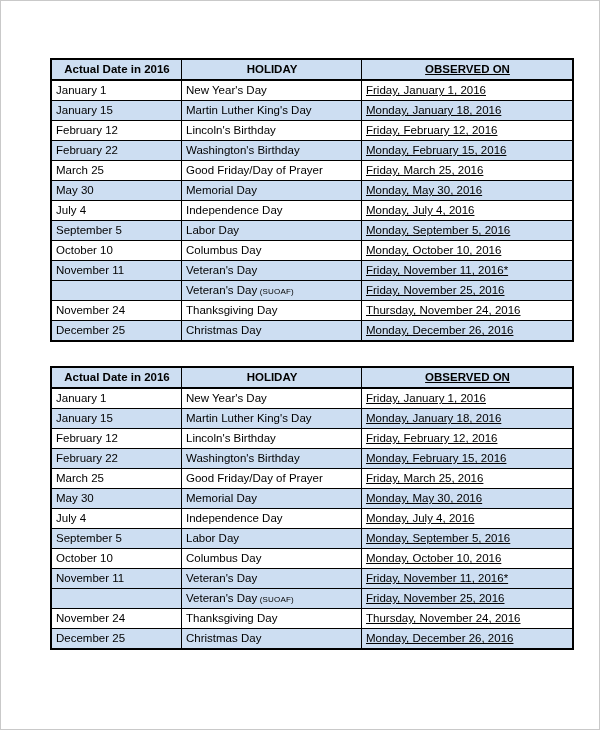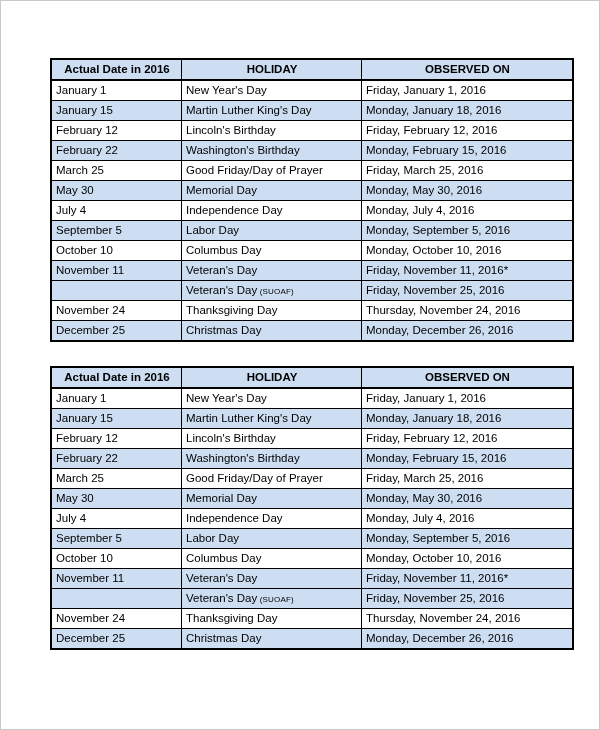--- a/index.html
+++ b/index.html
@@ -46,21 +46,21 @@
     background: var(--header-fill, #cddef2);
     font-weight: bold;
     text-align: center;
     border-bottom-width: 2px;
   }
   table.holiday-table tr.shaded td {
     background: var(--shade, #cddef2);
   }
   .col0 { width: 122px; }
   .col1 { width: 172px; }
-  .col2 { width: 203px; }
+  .col2 { width: 203px; text-decoration: underline; }
   .suffix {
     font-size: 8px;
     letter-spacing: 0.2px;
     margin-top: 19px;
   }
 </style>
 </head>
 <body>
 
 <div class="page" style="--page-bg: #ffffff; --frame-border: #c9c9c9; --shade: #cddef2; --header-fill: #cddef2; --grid: #000000; --text: #000000;">

